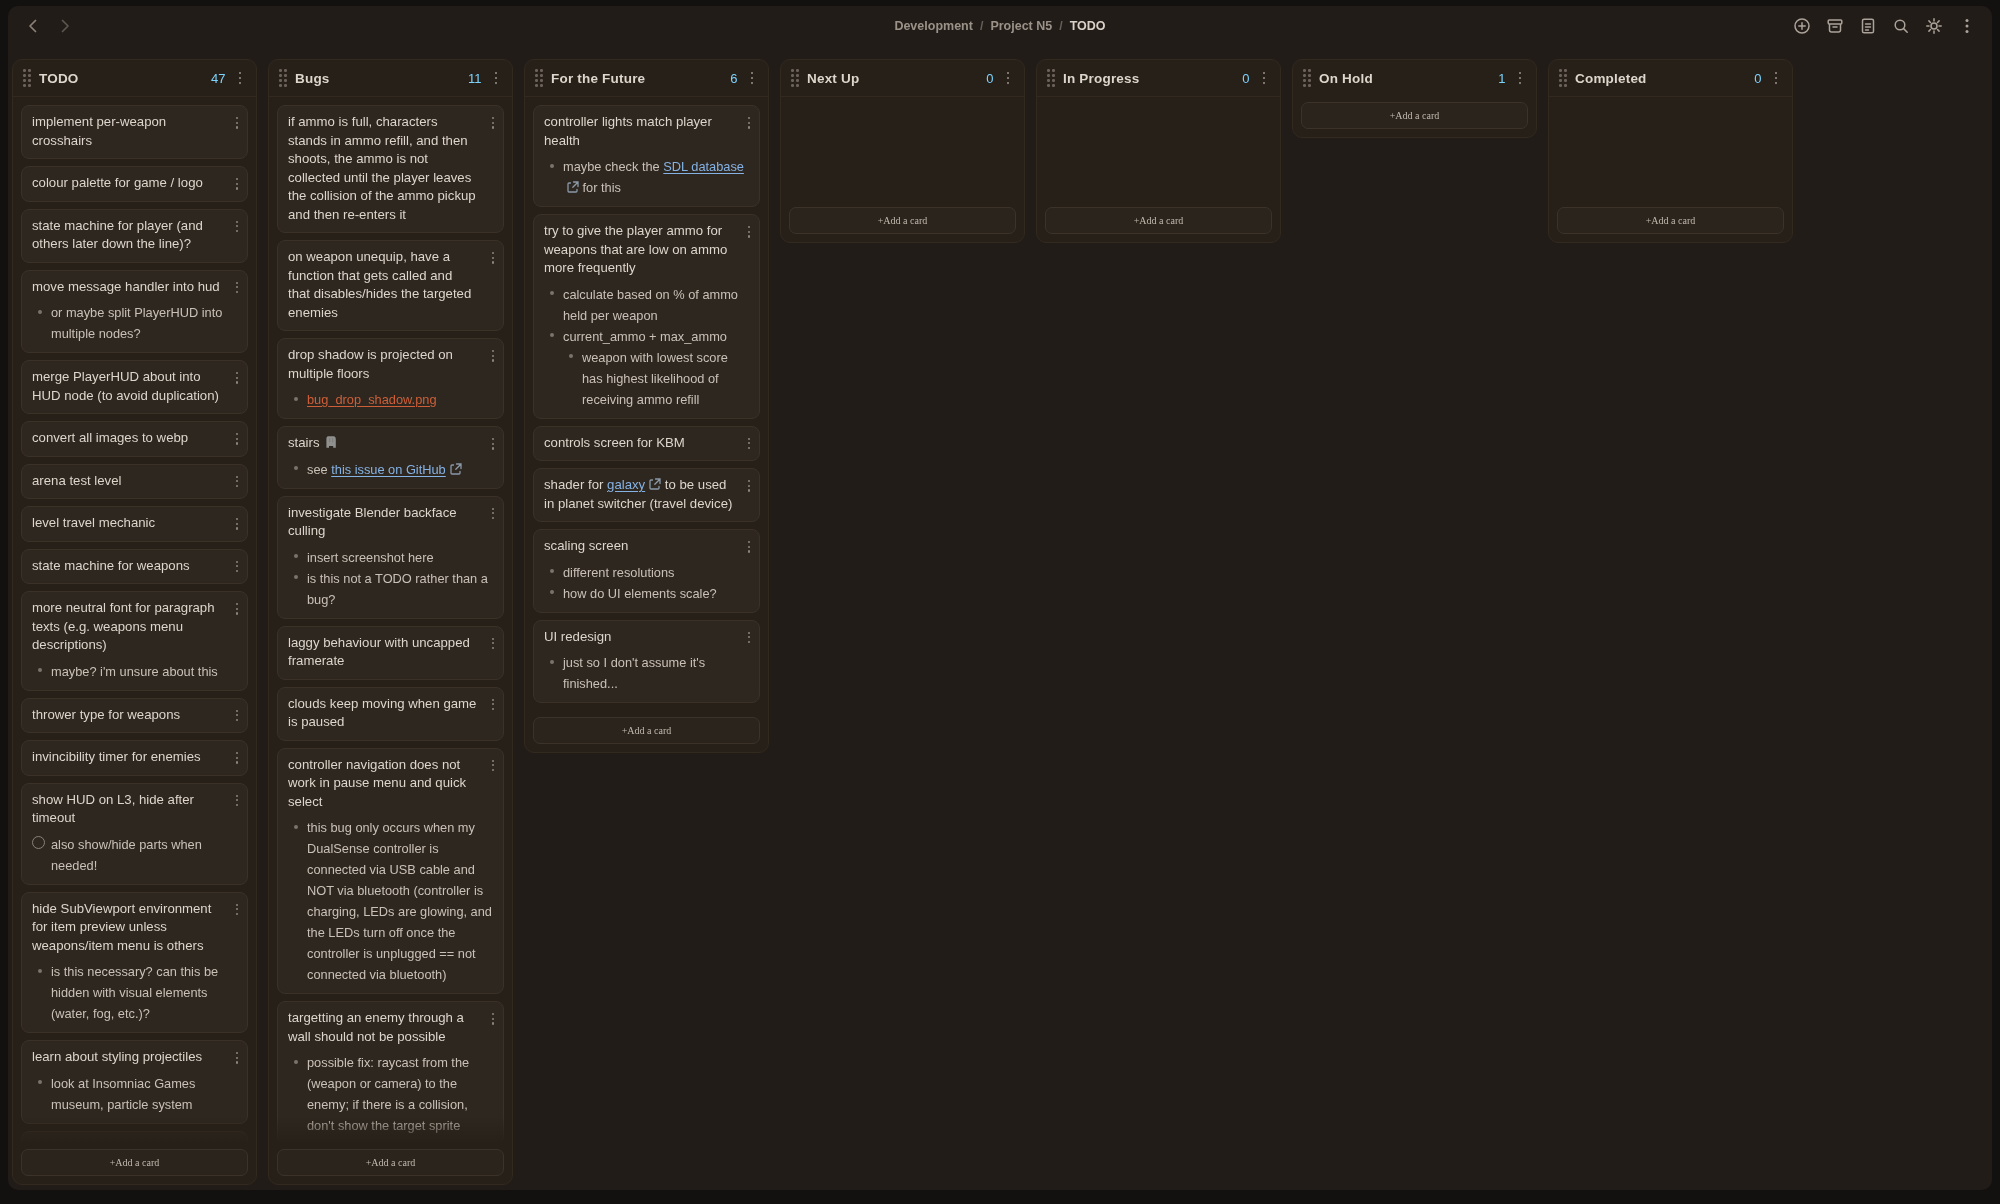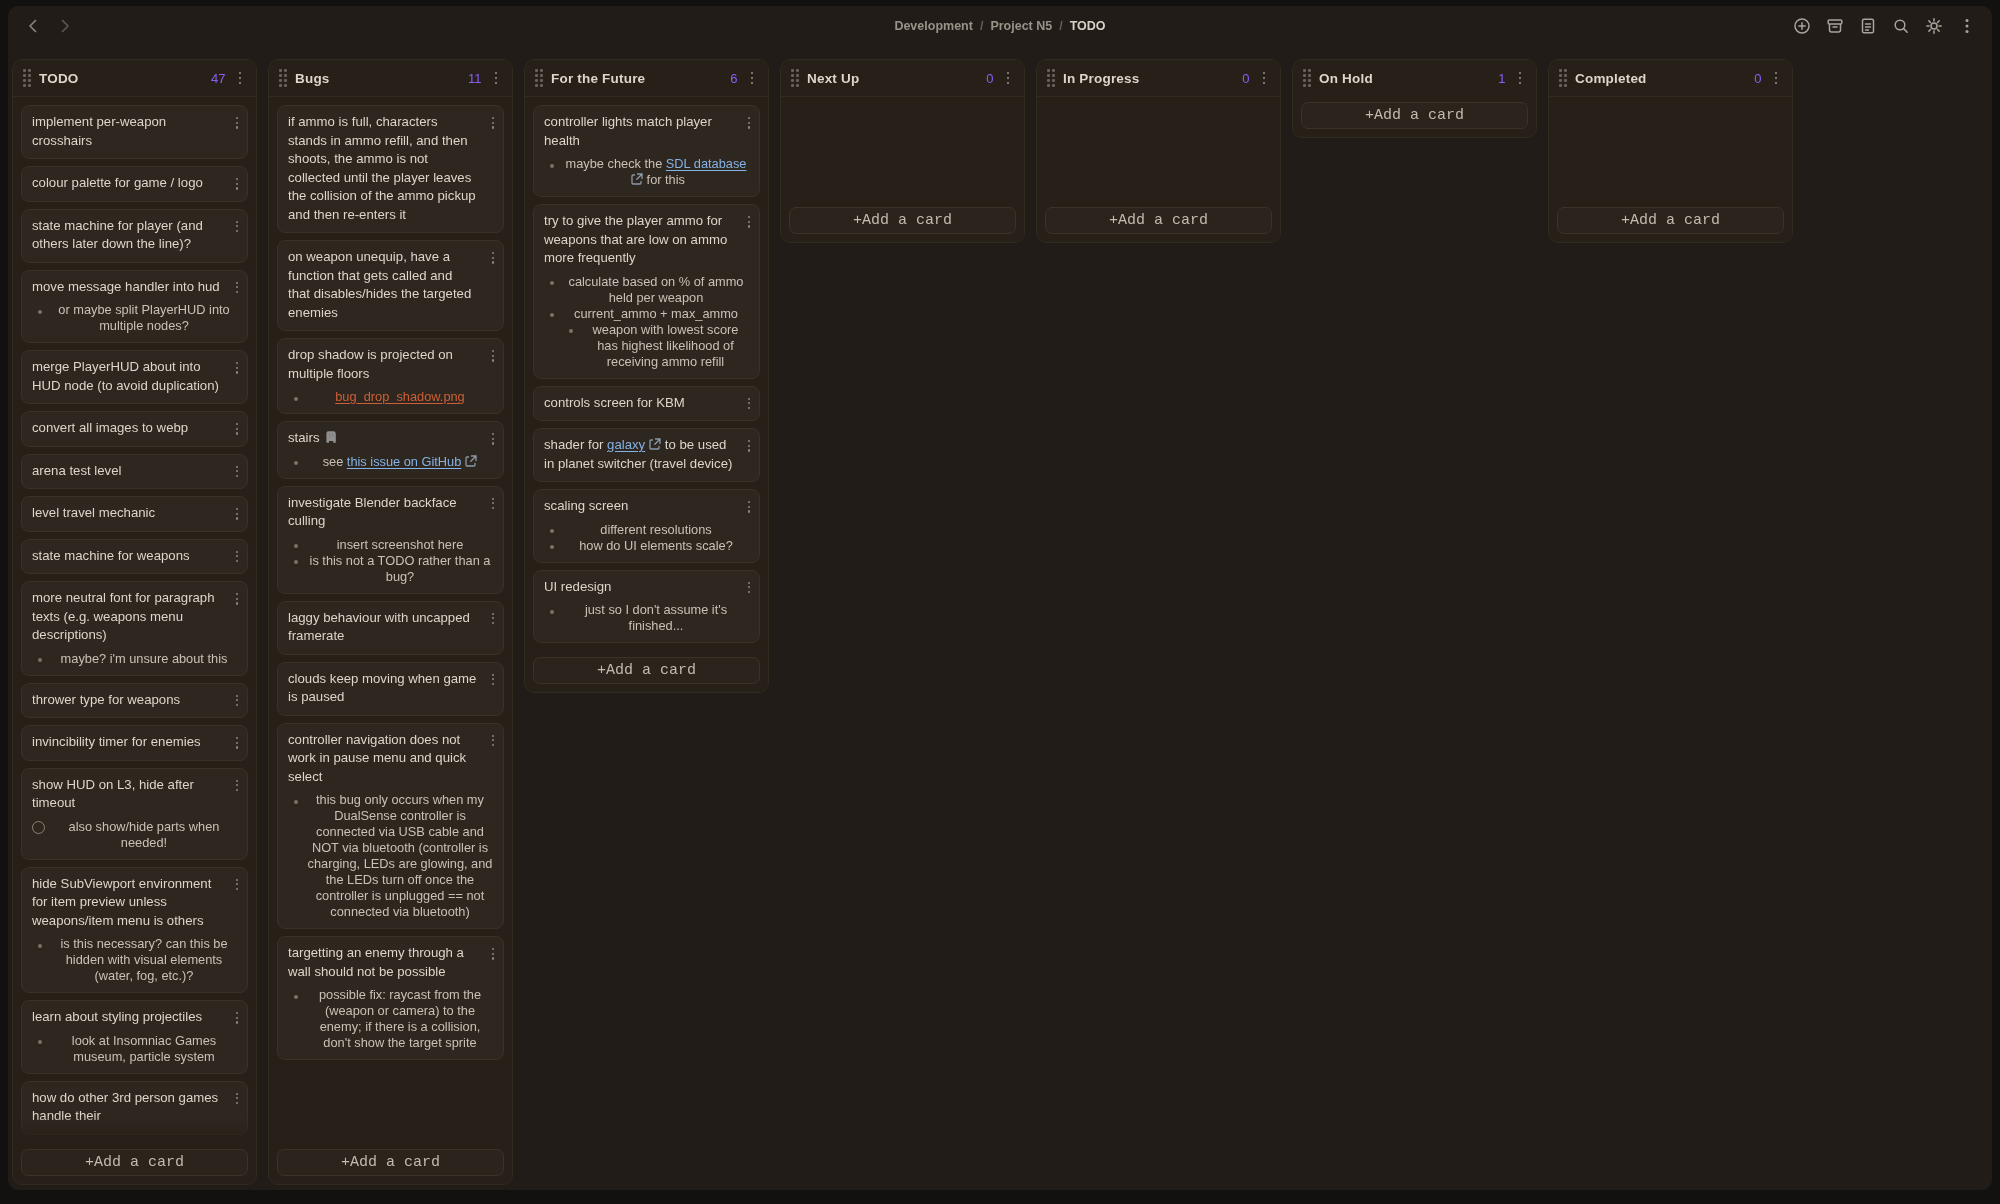--- a/index.html
+++ b/index.html
@@ -18,49 +18,49 @@
   .top-icons{margin-left:auto;display:flex;gap:15px;align-items:center;}
   .top-icons svg{display:block;cursor:pointer;}
   
   .board{display:flex;align-items:flex-start;gap:11px;padding:13px 4px 0 4px;}
   .column{width:245px;flex:0 0 245px;background:#272019;border:1px solid #32291f;
     border-radius:10px;display:flex;flex-direction:column;box-sizing:border-box;}
   .column.tall{height:1126px;}
   .col-header{height:36px;flex:0 0 36px;display:flex;align-items:center;gap:8px;
     padding:0 10px;box-sizing:border-box;}
   .col-title{font-size:13.5px;font-weight:700;color:#ddd6cc;letter-spacing:.2px;}
-  .col-count{margin-left:auto;font-size:13px;color:#8b5cf6;}
+  .col-count{margin-left:auto;font-size:13px;color:#7dd3fc;}
   .drag-handle{display:grid;grid-template-columns:repeat(2,3px);grid-auto-rows:3px;gap:2px;cursor:grab;}
   .drag-handle i{width:2.5px;height:2.5px;border-radius:50%;background:#6a625a;}
   .kebab{display:flex;flex-direction:column;gap:2.5px;align-items:center;padding:3px 5px;cursor:pointer;}
   .kebab i{width:2.5px;height:2.5px;border-radius:50%;background:#9a918a;}
   .card-list{flex:1 1 auto;padding:8px;border-top:1px solid #322a21;display:flex;
     flex-direction:column;gap:7px;overflow:hidden;position:relative;min-height:10px;}
   .card-list.empty{min-height:88px;}
   .column.tall .card-list::after{content:"";position:absolute;left:0;right:0;bottom:0;height:26px;
     background:linear-gradient(to bottom,rgba(39,32,25,0),rgba(39,32,25,.92));pointer-events:none;}
   .card{position:relative;background:#2e2720;border:1px solid #3a3127;border-radius:8px;
     padding:7px 10px 8px 10px;cursor:pointer;flex:0 0 auto;}
   .card-title{font-size:13.2px;line-height:18.5px;color:#ddd6cc;padding-right:16px;}
   .card .kebab{position:absolute;top:8px;right:4px;}
   .card .kebab i{width:2.2px;height:2.2px;background:#8d857c;}
-  .item{position:relative;margin-top:6px;padding-left:19px;font-size:12.8px;line-height:16px;color:#c9c1b7;text-align:center;}
+  .item{position:relative;margin-top:6px;padding-left:19px;font-size:12.8px;line-height:21px;color:#c9c1b7;}
   .item + .item{margin-top:0;}
   .item .marker-dot{position:absolute;left:6px;top:7.5px;width:4px;height:4px;border-radius:50%;background:#7b7369;}
   .item .marker-circle{position:absolute;left:0px;top:2px;width:13px;height:13px;border-radius:50%;
     border:1.6px solid #8a8178;box-sizing:border-box;cursor:pointer;}
   .item.indent1{margin-left:19px;}
   a.link{text-decoration:underline;text-underline-offset:2px;cursor:pointer;}
   a.link.blue{color:#85b2e4;}
   a.link.orange{color:#cd5f38;}
   .ext-icon{display:inline-block;vertical-align:-1px;margin-left:3px;}
   .moai{display:inline-block;vertical-align:-2px;margin-left:4px;}
   .add-card{flex:0 0 auto;margin:6px 8px 8px 8px;height:27px;border-radius:7px;background:#2b241c;
-    border:1px solid #3b332a;color:#c2bab0;font-size:15px;display:flex;align-items:center;
-    justify-content:center;cursor:pointer;font-family:Liberation Mono, monospace;}
+    border:1px solid #3b332a;color:#c2bab0;font-size:10px;display:flex;align-items:center;
+    justify-content:center;cursor:pointer;font-family:Liberation Serif, serif;}
   .column.tall .add-card{margin-top:7px;}
 </style>
 </head>
 <body>
 
 <div class="window">
   <div class="topbar">
     <div class="nav-arrows">
       <svg width="18" height="18" viewBox="0 0 18 18" fill="none" stroke="#8a8178" stroke-width="1.7" stroke-linecap="round" stroke-linejoin="round">
           <path d="M11.5 3.5 6 9l5.5 5.5"></path>

